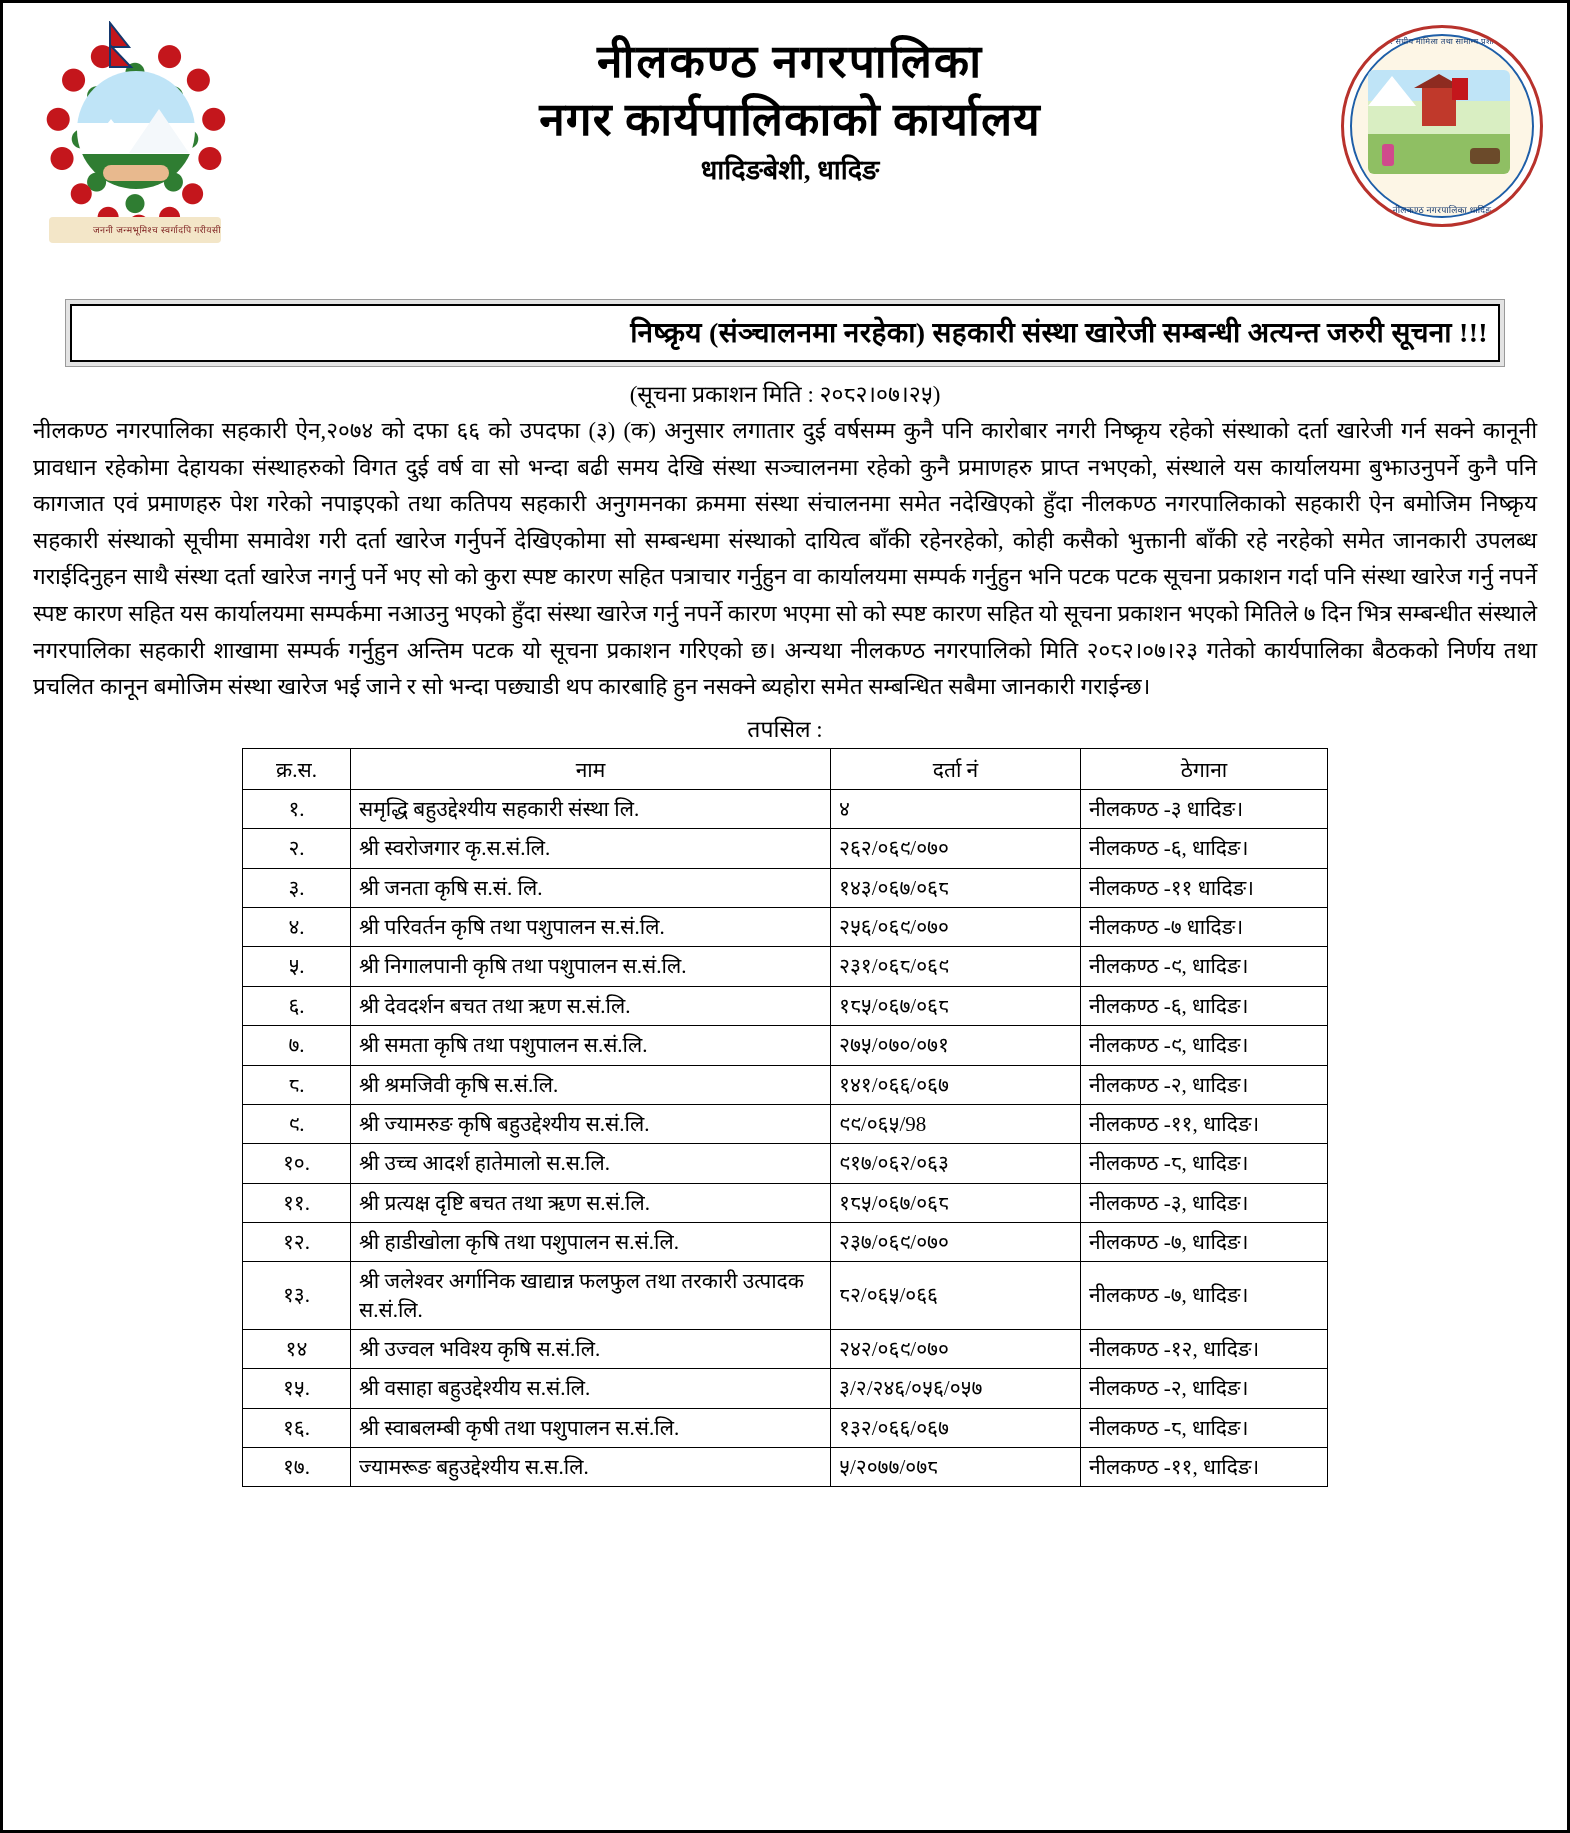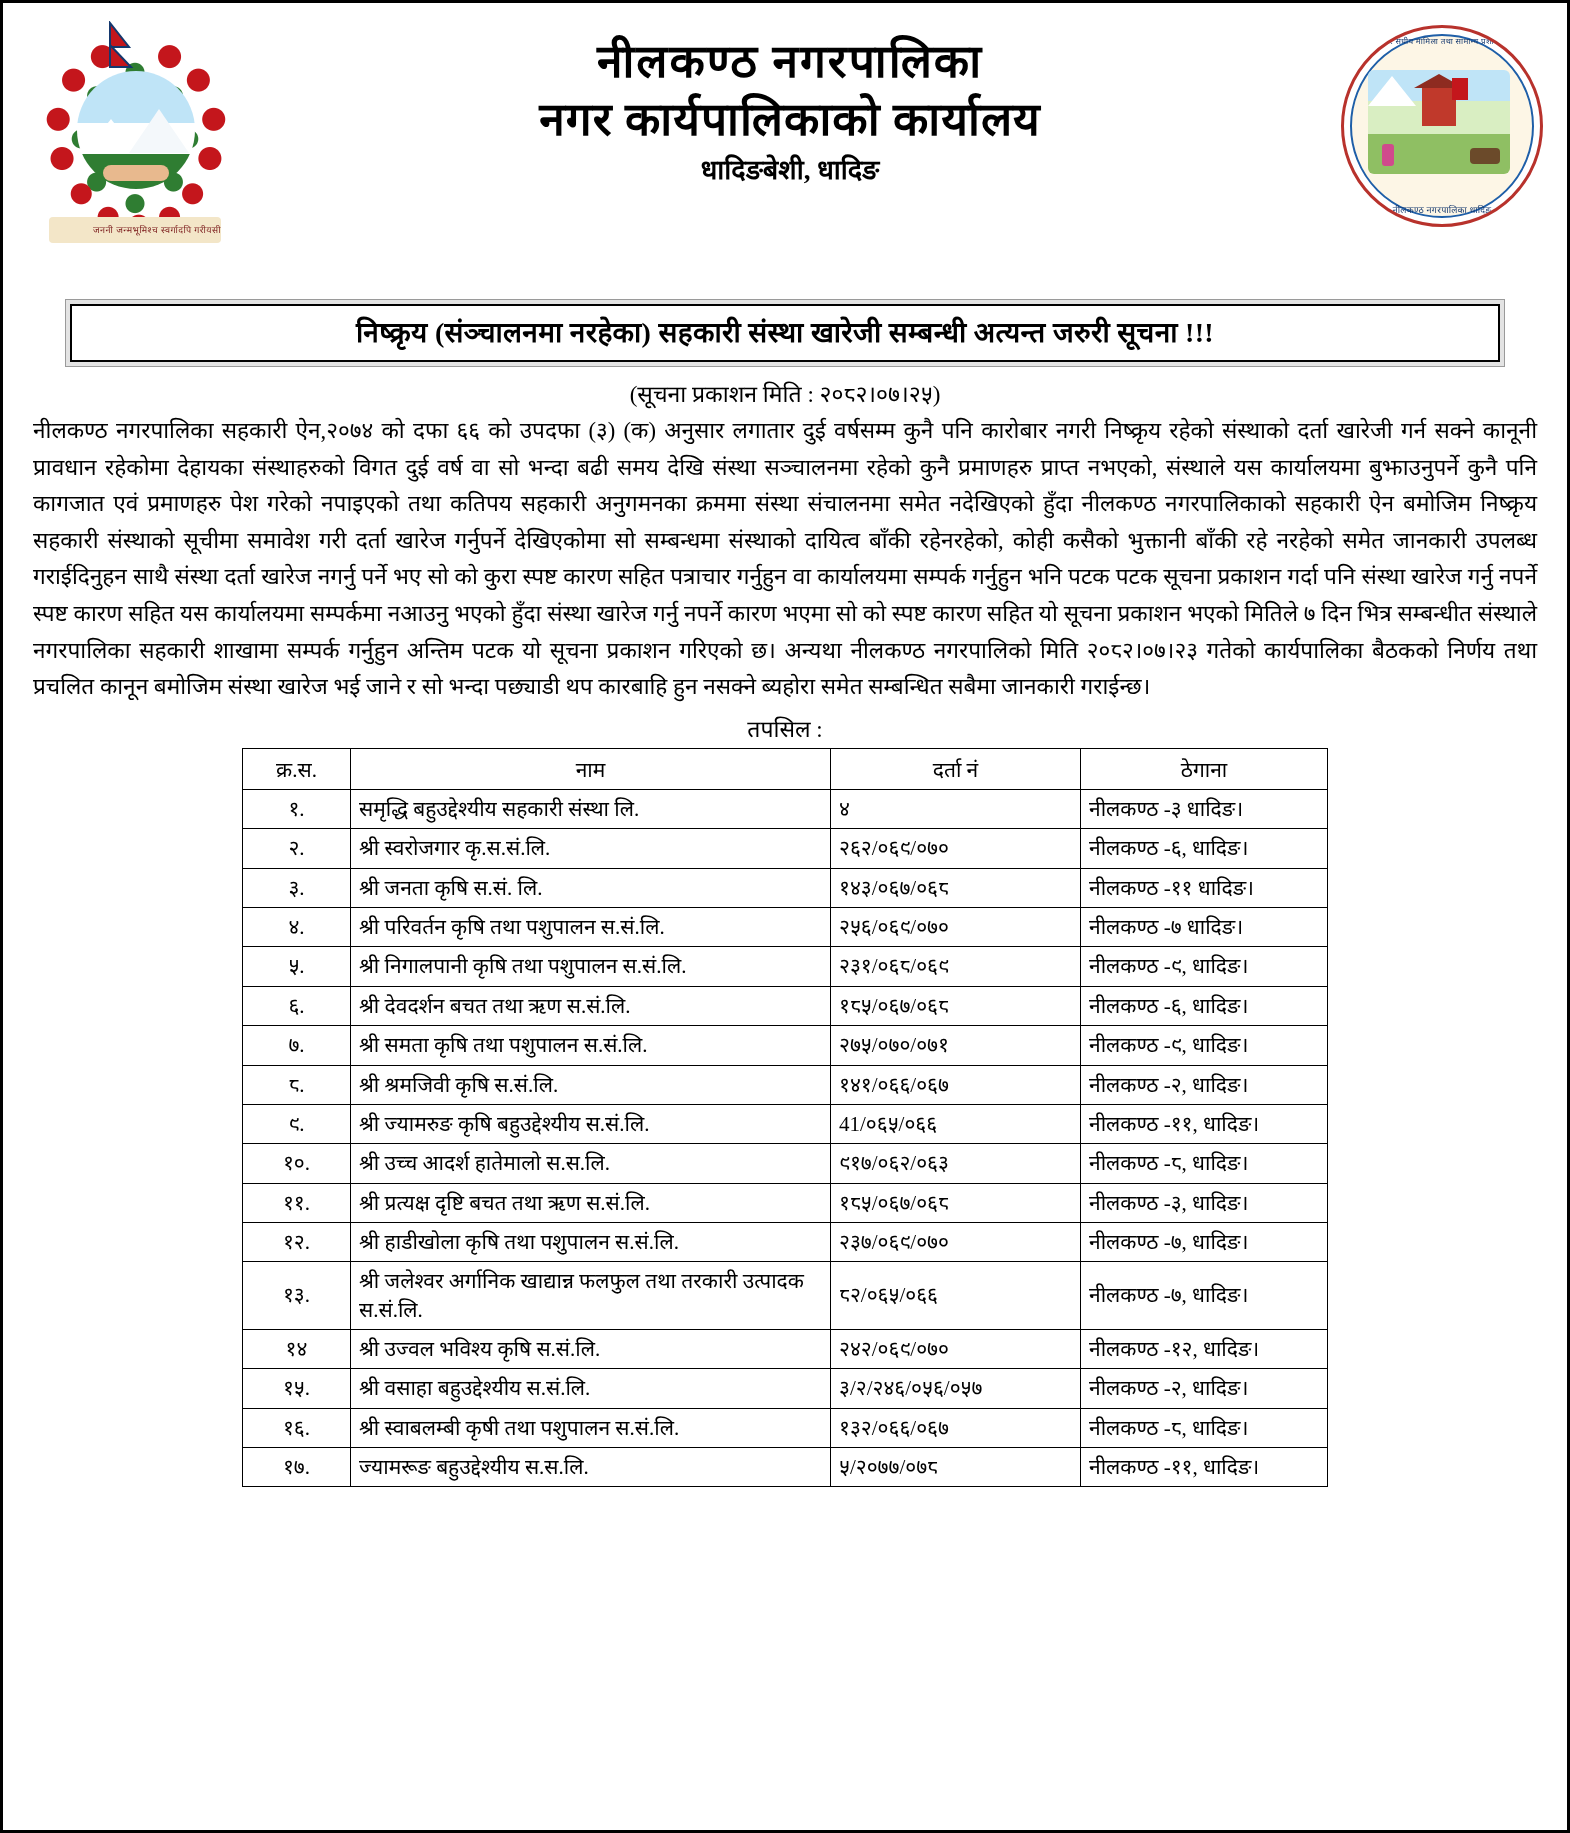--- a/index.html
+++ b/index.html
@@ -247,21 +247,21 @@
   
   .title-banner-wrap {
     margin: 10px 36px 0 36px;
     background: #e3e3e3;
     border: 1px solid #9a9a9a;
     padding: 4px;
   }
   .title-banner {
     border: 2px solid #000000;
     background: #ffffff;
-    text-align: center;
+    text-align: right;
     padding: 6px 10px 10px 10px;
   }
   .title-text {
     font-size: 28px;
     font-weight: bold;
     white-space: nowrap;
     letter-spacing: 0.3px;
   }
 
   .pub-date {
@@ -450,21 +450,21 @@
           </tr>
           <tr>
             <td class="sn">८.</td>
             <td class="name">श्री  श्रमजिवी कृषि स.सं.लि.</td>
             <td class="reg">१४१/०६६/०६७</td>
             <td class="addr">नीलकण्ठ -२, धादिङ।</td>
           </tr>
           <tr>
             <td class="sn">९.</td>
             <td class="name">श्री  ज्यामरुङ कृषि बहुउद्देश्यीय स.सं.लि.</td>
-            <td class="reg">41/०६५/०६६</td>
+            <td class="reg">९९/०६५/98</td>
             <td class="addr">नीलकण्ठ -११, धादिङ।</td>
           </tr>
           <tr>
             <td class="sn">१०.</td>
             <td class="name">श्री  उच्च आदर्श हातेमालो स.स.लि.</td>
             <td class="reg">९१७/०६२/०६३</td>
             <td class="addr">नीलकण्ठ -८, धादिङ।</td>
           </tr>
           <tr>
             <td class="sn">११.</td>

